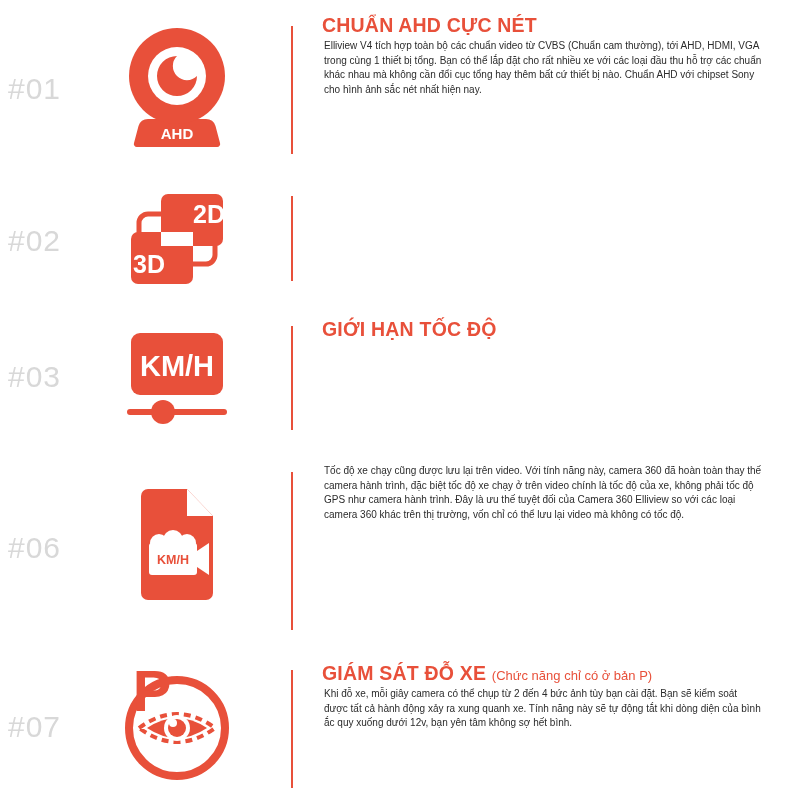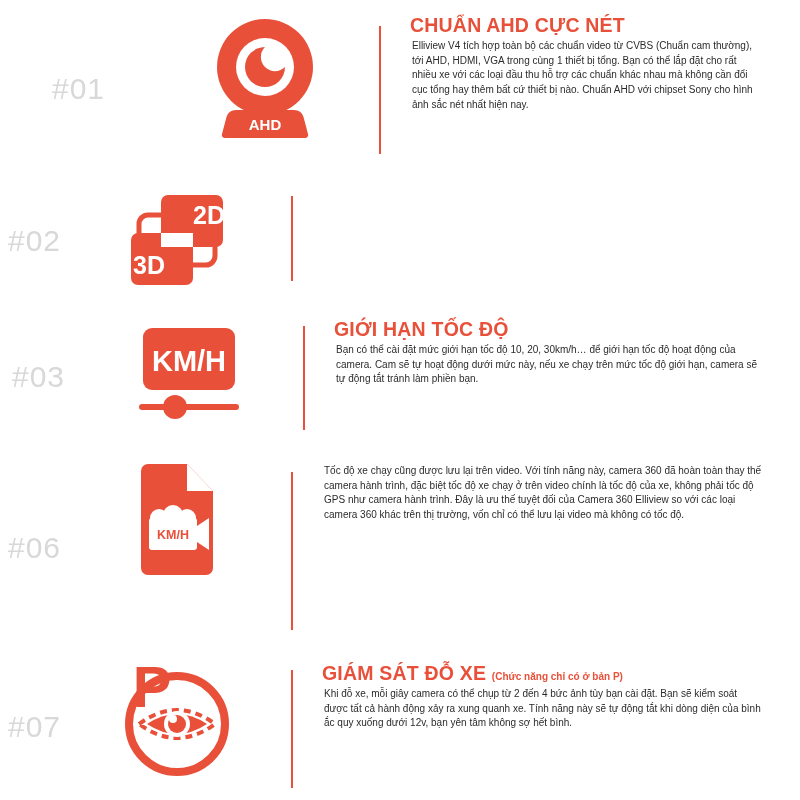--- a/index.html
+++ b/index.html
@@ -40,21 +40,21 @@
     font-size: 30px;
     font-weight: 400;
     letter-spacing: 1px;
     font-family: "Liberation Sans", sans-serif;
   }
   .icon-col {
     width: 170px;
     flex: 0 0 170px;
     display: flex;
     justify-content: center;
-    align-items: flex-start;
+    align-items: center;
   }
   .divider-col {
     width: 60px;
     flex: 0 0 60px;
     display: flex;
     justify-content: center;
   }
   .v-divider {
     width: 1.5px;
     background: #e8503a;
@@ -67,42 +67,42 @@
   .feat-title {
     color: #e8503a;
     font-size: 19.5px;
     font-weight: bold;
     letter-spacing: 0.2px;
     margin: 0 0 2px 0;
     line-height: 1.2;
     font-family: "Liberation Sans", sans-serif;
   }
   .feat-title .note {
-    font-size: 10px;
-    font-weight: bold;
+    font-size: 13px;
+    font-weight: normal;
     letter-spacing: 0;
   }
   .feat-body {
     color: #2b2b2b;
     font-size: 10px;
     line-height: 1.455;
     margin: 2px;
     font-family: Liberation Sans, sans-serif;
   }
 
   
   #row-1 { top: 14px; }
   #row-2 { top: 190px; }
   #row-3 { top: 318px; }
   #row-4 { top: 462px; }
   #row-5 { top: 662px; }
 
-  #row-1 .num-col, #row-1 .icon-col { height: 150px; margin-left: 44px; }
+  #row-1 .num-col, #row-1 .icon-col { height: 150px; }
   #row-2 .num-col, #row-2 .icon-col { height: 102px; }
-  #row-3 .num-col, #row-3 .icon-col { height: 118px; padding-left: 12px; }
+  #row-3 .num-col, #row-3 .icon-col { height: 118px; }
   #row-4 .num-col, #row-4 .icon-col { height: 172px; }
   #row-5 .num-col, #row-5 .icon-col { height: 130px; }
 
   #row-1 .v-divider { height: 128px; margin-top: 12px; }
   #row-2 .v-divider { height: 85px;  margin-top: 6px; }
   #row-3 .v-divider { height: 104px; margin-top: 8px; }
   #row-4 .v-divider { height: 158px; margin-top: 10px; }
   #row-5 .v-divider { height: 118px; margin-top: 8px; }
 
   .icon-wrap { display: block; }
@@ -176,21 +176,20 @@
           <rect x="10" y="86" width="100" height="6" rx="3" fill="#e8503a"></rect>
           <circle cx="46" cy="89" r="12" fill="#e8503a"></circle>
         </svg>
       </span>
     </div>
     <div class="divider-col">
       <div class="v-divider"></div>
     </div>
     <div class="text-col">
       <h2 class="feat-title">GIỚI HẠN TỐC ĐỘ</h2>
-      <p class="feat-body">Bạn có thể cài đặt mức giới hạn tốc độ 10, 20, 30km/h… để giới hạn tốc độ hoạt động của camera. Cam sẽ tự hoạt động dưới mức này, nếu xe chạy trên mức tốc độ giới hạn, camera sẽ tự động tắt tránh làm phiền bạn.</p>
     </div>
   </div>
 
   <div class="feature-row" id="row-4">
     <div class="num-col">
       <span class="num-label">#06</span>
     </div>
     <div class="icon-col">
       <span class="icon-wrap">
         <svg width="100" height="118" viewBox="0 0 100 118" aria-hidden="true">

